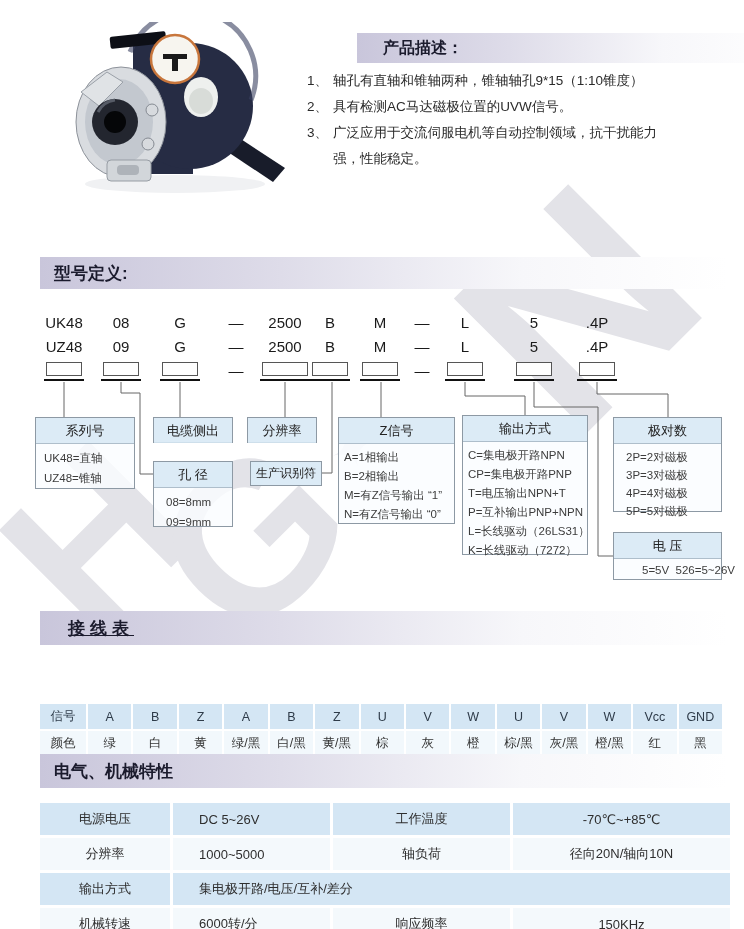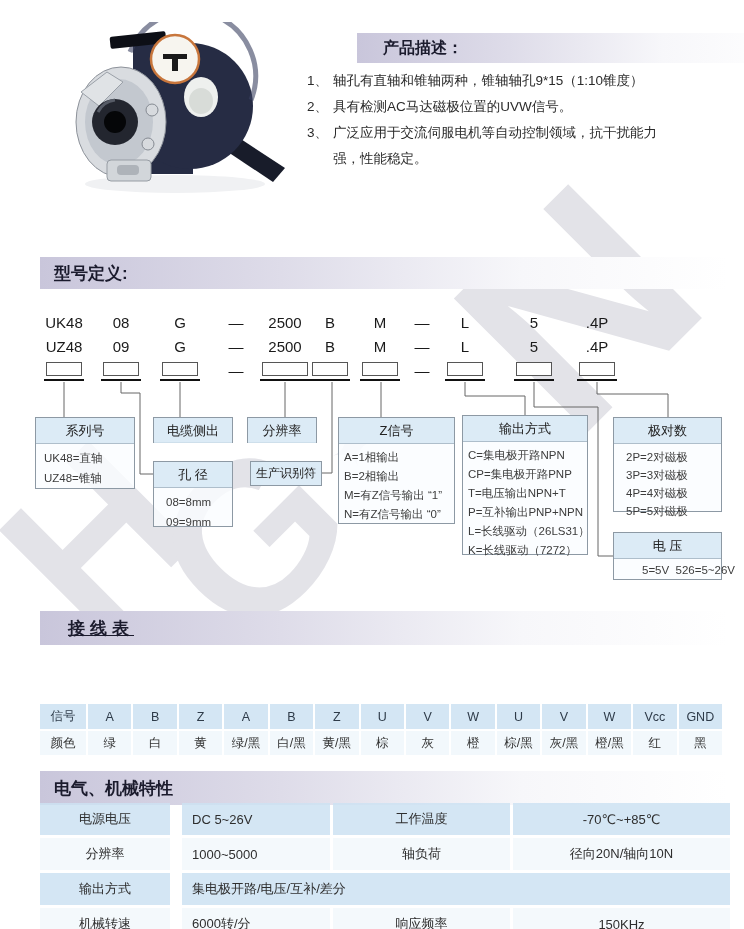--- a/index.html
+++ b/index.html
@@ -10,21 +10,21 @@
   .wm-h{left:18px;top:430px;font-size:215px;}
   .wm-g{left:168px;top:430px;font-size:215px;}
   .wm-n{left:478px;top:170px;font-size:275px;}
   .wm-star{position:absolute;left:330px;top:420px;font-size:52px;color:#ededf2;transform:rotate(-20deg);z-index:0;}
   
   .sec-bar{position:absolute;background:linear-gradient(to right,#c9c6db 0%,#dedce9 35%,#f7f7fa 70%,#fff 100%);
            color:#1b1b2d;font-weight:bold;z-index:2;display:flex;align-items:center;}
   .bar-desc{left:313px;top:33px;width:435px;height:30px;font-size:16px;padding-left:26px;box-sizing:border-box;margin-left:44px;}
   .bar-model{left:40px;top:257px;width:688px;height:32px;font-size:17px;padding-left:14px;box-sizing:border-box;}
   .bar-wiring{left:40px;top:611px;width:688px;height:34px;font-size:17px;padding-left:28px;box-sizing:border-box;letter-spacing:5px;text-decoration:underline;}
-  .bar-specs{left:40px;top:754px;width:688px;height:34px;font-size:17px;padding-left:14px;box-sizing:border-box;margin-top:17px;}
+  .bar-specs{left:40px;top:754px;width:688px;height:34px;font-size:17px;padding-left:14px;box-sizing:border-box;}
   
   .desc-list{position:absolute;left:307px;top:68px;width:432px;z-index:2;}
   .desc-item{display:flex;font-size:13.5px;color:#2b2b2b;line-height:26px;}
   .desc-item .num{width:26px;flex:none;}
   .desc-item .txt{white-space:pre-wrap;}
   
   .code-col{position:absolute;top:311px;transform:translateX(-50%);display:flex;flex-direction:column;
             align-items:center;z-index:2;font-size:15px;color:#1a1a1a;}
   .code-col .c1,.code-col .c2,.code-col .c3{height:24px;line-height:24px;white-space:nowrap;}
   .code-col .cbox{margin-top:3px;width:34px;height:12px;border:1px solid #555;background:#fefefe;}
@@ -49,21 +49,21 @@
                grid-template-columns:46px repeat(14,1fr);gap:2px;background:transparent;}
   .wcell{height:25px;display:flex;align-items:center;justify-content:center;
          font-size:12.5px;color:#2e3b49;background:rgba(205,226,242,0.85);}
   .wcell.r2{height:24px;background:rgba(240,247,252,0.85);color:#333;}
   
   .specs-grid{position:absolute;left:40px;top:803px;width:690px;display:grid;z-index:2;
               grid-template-columns:130px 157px 177px 1fr;gap:3px;}
   .scell{height:32px;display:flex;align-items:center;justify-content:center;font-size:13px;color:#2e2e2e;}
   .scell.blue{background:rgba(205,226,242,0.85);}
   .scell.lite{background:rgba(242,248,252,0.85);}
-  .scell.val-left{justify-content:flex-start;padding-left:10px;margin-left:9px;}
+  .scell.val-left{justify-content:flex-start;padding-left:26px;}
   
   .photo{position:absolute;left:55px;top:22px;z-index:2;}
 </style>
 </head>
 <body>
 
 <div class="page">
 
   <div>
     <span class="wm wm-h">H</span>

